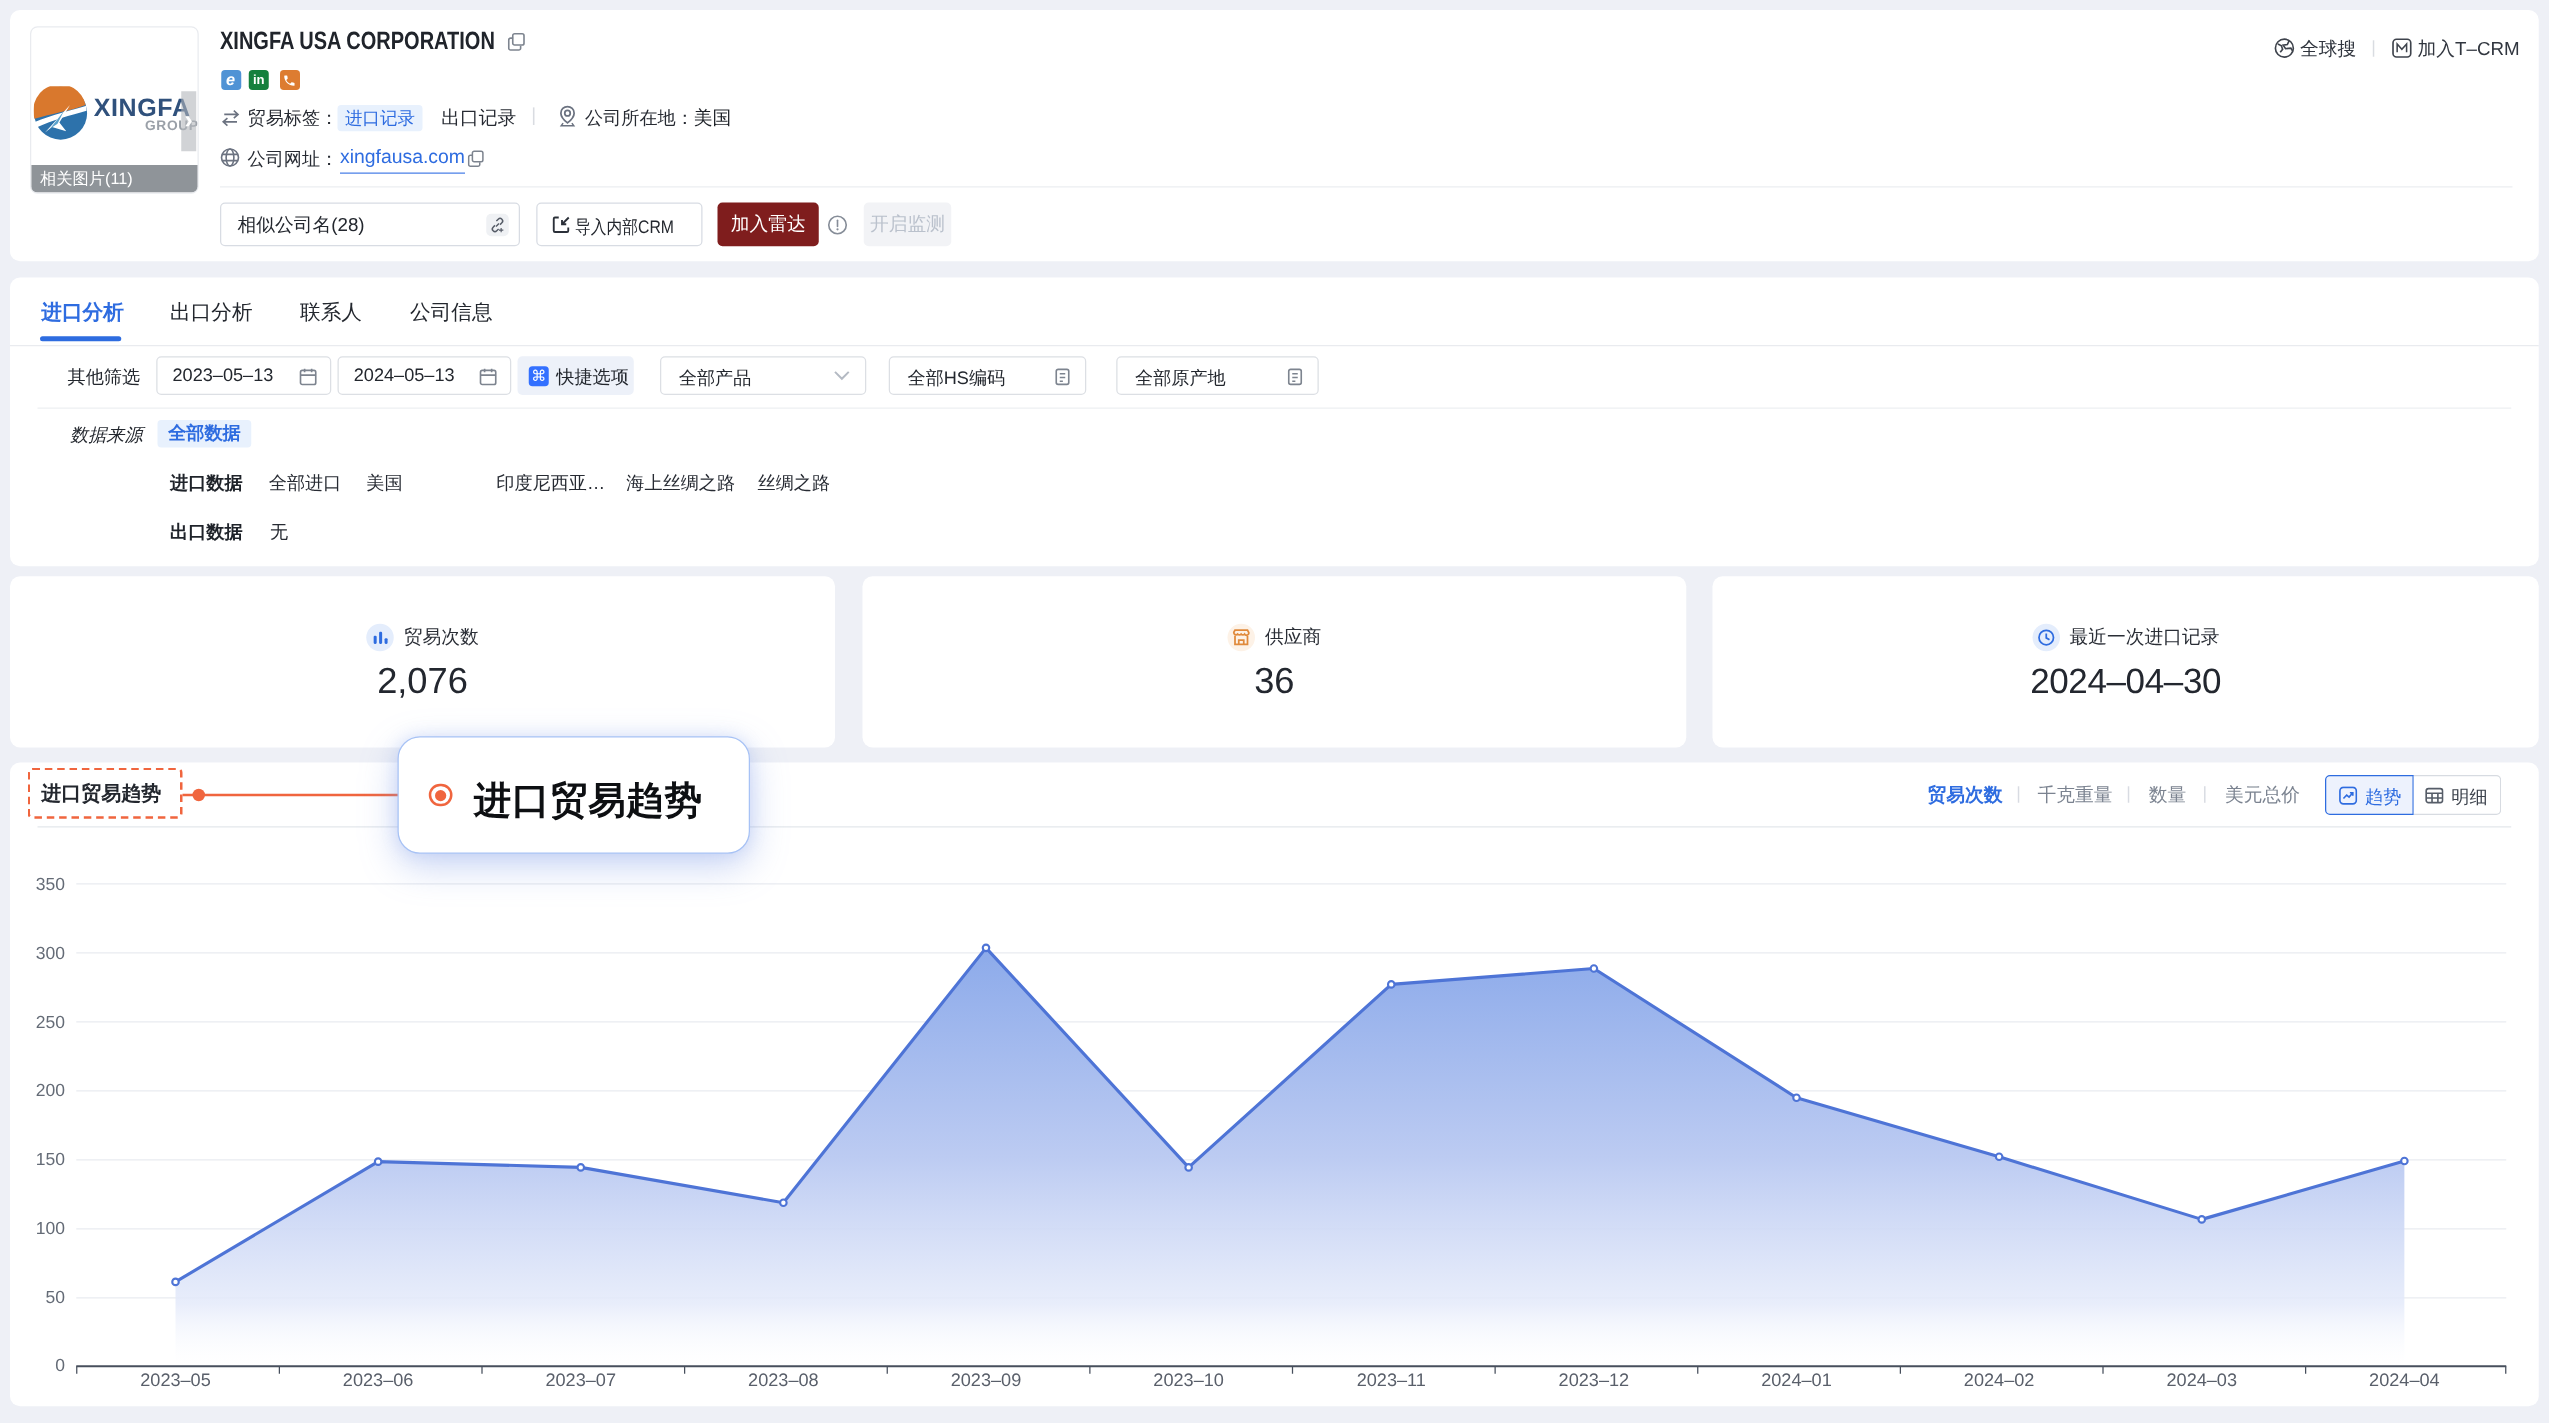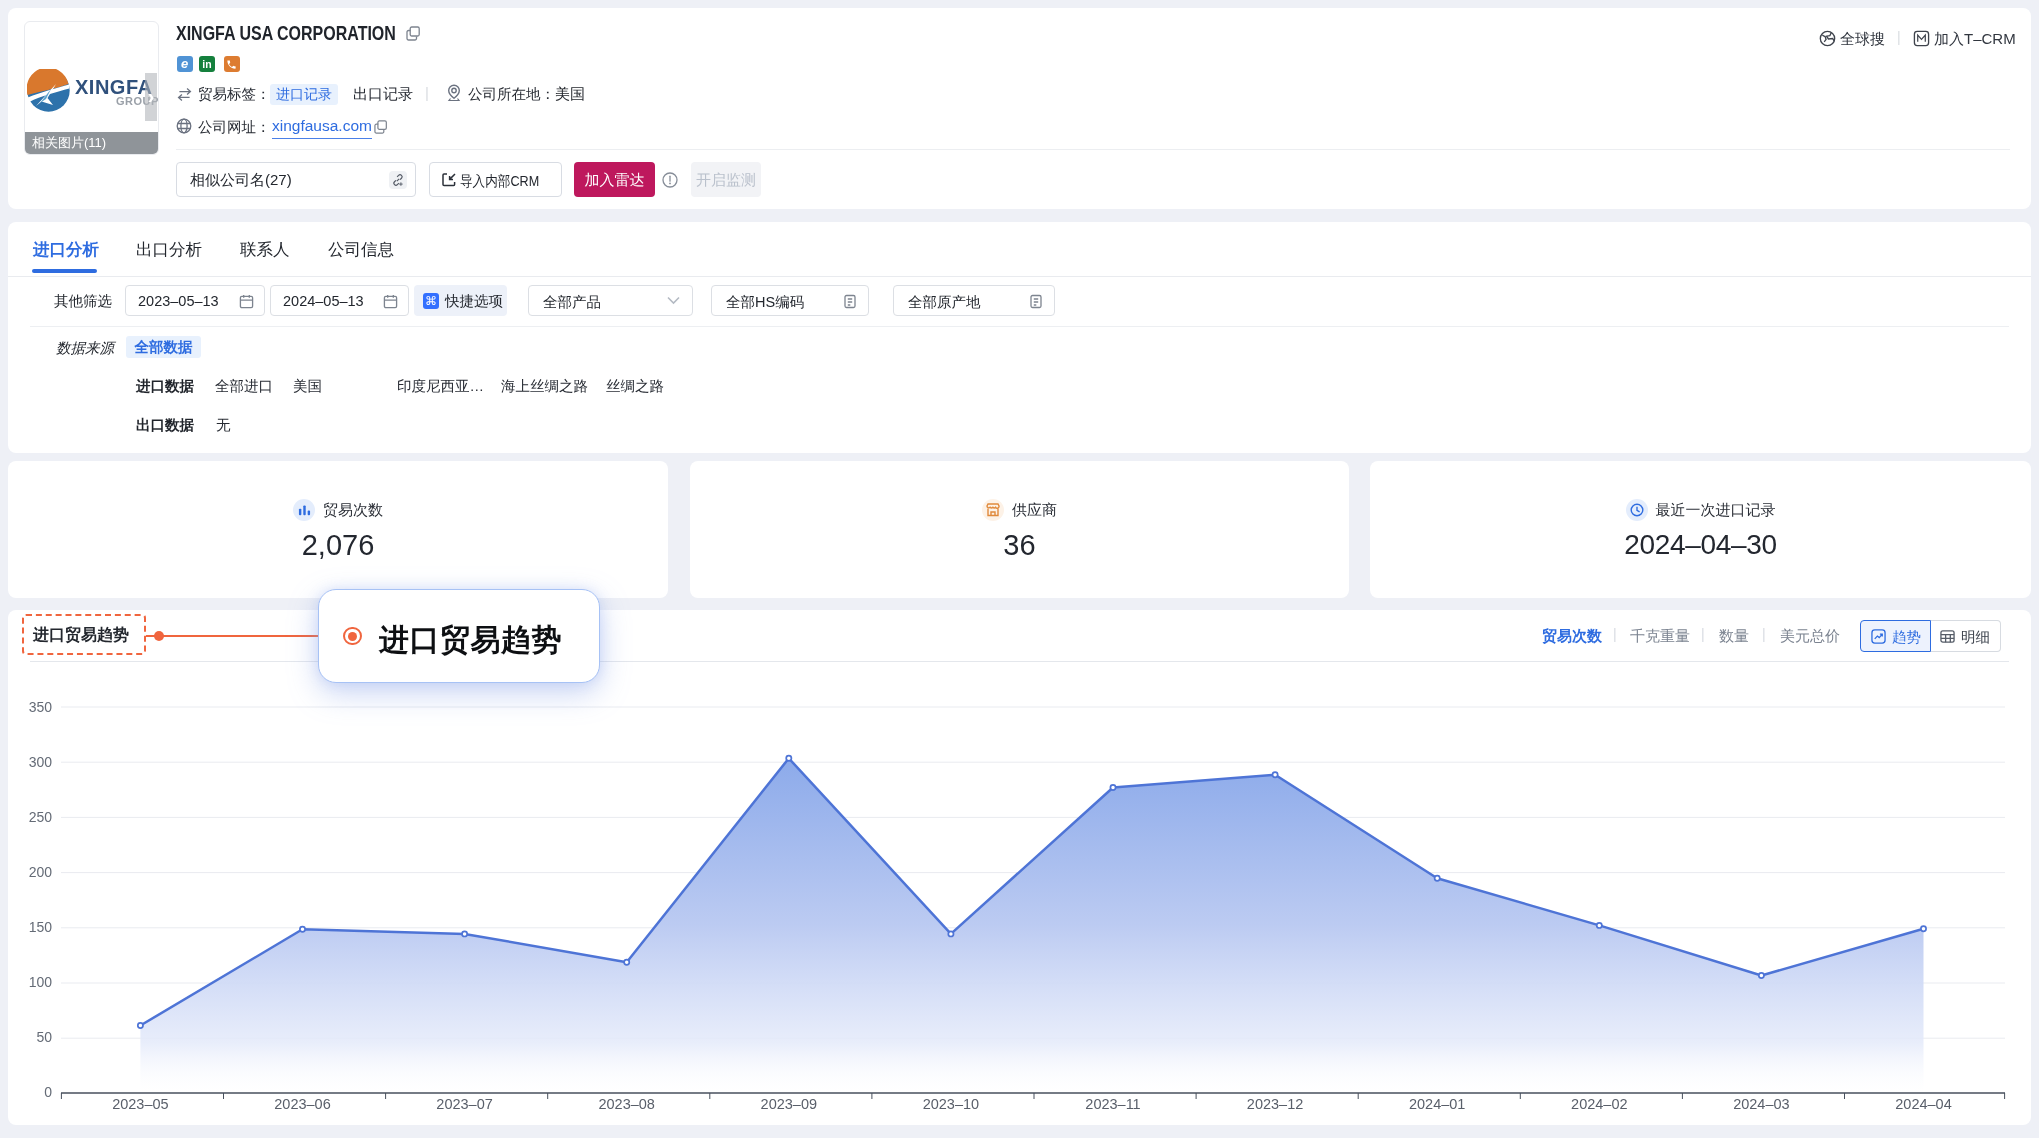--- a/index.html
+++ b/index.html
@@ -66,36 +66,36 @@
   <div class="abs" style="left:190px; top:110px; font-size:14.5px; color:#272b33;">公司网址：</div>
   <div class="abs" style="left:264px; top:109px; font-size:15.5px; color:#2e6ce0; border-bottom:1.5px solid #4a80e8; padding-bottom:3px;">xingfausa.com</div>
   <svg class="abs" style="left:366px; top:112px;" width="14" height="14" viewBox="0 0 15 15" fill="none" stroke="#7d848f" stroke-width="1.3">
       <rect x="4.2" y="1" width="9" height="9" rx="1.5"></rect>
       <path d="M10.5 10.5 v2 a1.5 1.5 0 0 1 -1.5 1.5 h-6.5 a1.5 1.5 0 0 1 -1.5 -1.5 v-6.5 a1.5 1.5 0 0 1 1.5 -1.5 h2"></path>
     </svg>
 
   <div class="abs" style="left:168px; top:141px; width:1834px; height:1px; background:#eceef1;"></div>
 
   <div class="abs" style="left:168px; top:154px; width:240px; height:35px; border:1px solid #d8dce3; border-radius:4px;">
-    <div class="abs" style="left:13px; top:8px; font-size:15px; color:#23272e;">相似公司名(27)</div>
+    <div class="abs" style="left:13px; top:8px; font-size:15px; color:#23272e;">相似公司名(28)</div>
     <div class="abs" style="right:8px; top:8px; width:18px; height:18px; background:#eff1f4; border-radius:4px;">
       <svg style="position:absolute;left:2px;top:2px;" width="14" height="14" viewBox="0 0 24 24" fill="none" stroke="#555b66" stroke-width="2">
           <path d="M10 14 L14 10 M8.5 12.5 l-2.5 2.5 a3.5 3.5 0 0 0 5 5 l2.5 -2.5 M15.5 11.5 l2.5 -2.5 a3.5 3.5 0 0 0 -5 -5 l-2.5 2.5"></path>
           <path d="M14 19 h6 M17 16 v6" stroke-width="1.6"></path>
         </svg>
     </div>
   </div>
   <div class="abs" style="left:421px; top:154px; width:133px; height:35px; border:1px solid #d8dce3; border-radius:4px; text-align:center;padding-left:15px;">
     <svg style="position:absolute;left:11px;top:9px;" width="16" height="16" viewBox="0 0 16 16" fill="none" stroke="#2b3039" stroke-width="1.5">
         <path d="M6 2 H3 a1 1 0 0 0 -1 1 v9.6 a1 1 0 0 0 1 1 h9.6 a1 1 0 0 0 1 -1 V10"></path>
         <path d="M14 2 L8.6 7.4 M8.6 4 v3.4 h3.4"></path>
       </svg>
     <span style="position:absolute; left:30px; top:8.5px; font-size:14.5px; color:#23272e; white-space:nowrap; transform:scaleX(0.87); transform-origin:0 0; display:inline-block;">导入内部CRM</span>
   </div>
-  <div class="abs" style="left:566px; top:154px; width:81px; height:35px; background:#be185d; border-radius:4px; color:#fff; font-size:15px; line-height:35px; text-align:center;">加入雷达</div>
+  <div class="abs" style="left:566px; top:154px; width:81px; height:35px; background:#7f1d1d; border-radius:4px; color:#fff; font-size:15px; line-height:35px; text-align:center;">加入雷达</div>
   <svg class="abs" style="left:654px; top:164px;" width="16" height="16" viewBox="0 0 16 16" fill="none" stroke="#868d98" stroke-width="1.3">
       <circle cx="8" cy="8" r="7"></circle>
       <path d="M8 4.2 v5" stroke-linecap="round"></path>
       <circle cx="8" cy="11.4" r="0.9" fill="#868d98" stroke="none"></circle>
     </svg>
   <div class="abs" style="left:683px; top:154px; width:70px; height:35px; background:#f2f3f6; border-radius:4px; color:#bac1cc; font-size:15px; line-height:35px; text-align:center;">开启监测</div>
 
   <svg class="abs" style="left:1811px; top:22px;" width="17" height="17" viewBox="0 0 18 18" fill="none" stroke="#3e434c" stroke-width="1.4">
       <circle cx="9" cy="9" r="7.6"></circle>
       <path d="M3.5 5.5 l3 1.5 1 3 -2 2.5 M13 2.8 l-1.5 3.2 -3.5 .5 2 3 4.5 -.5 1.5 2.5"></path>

